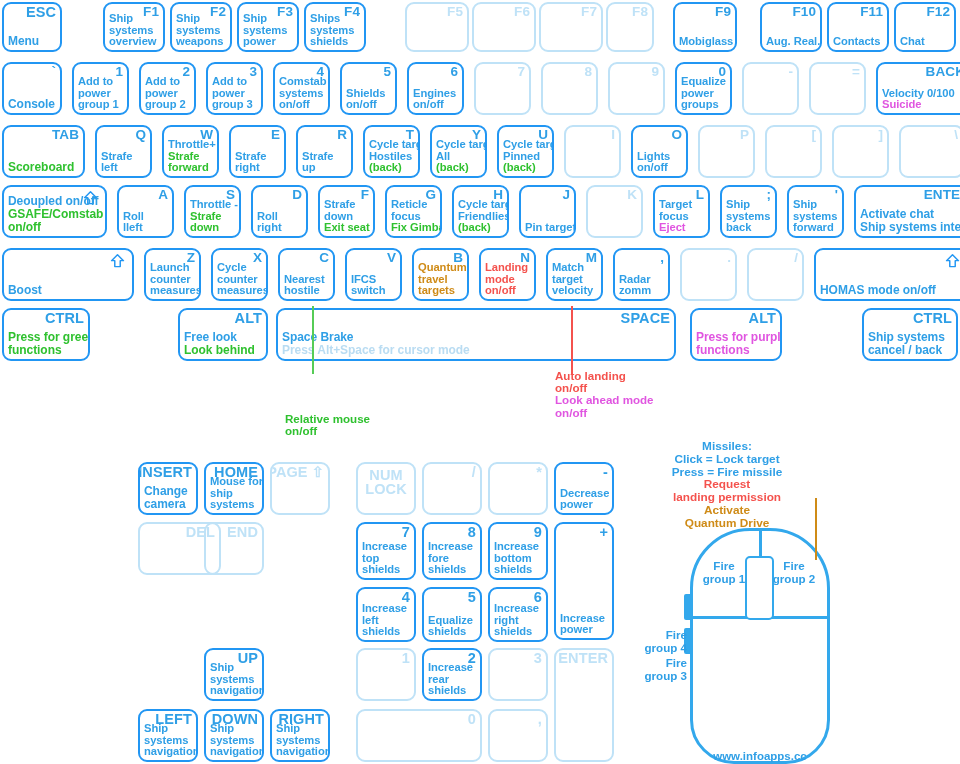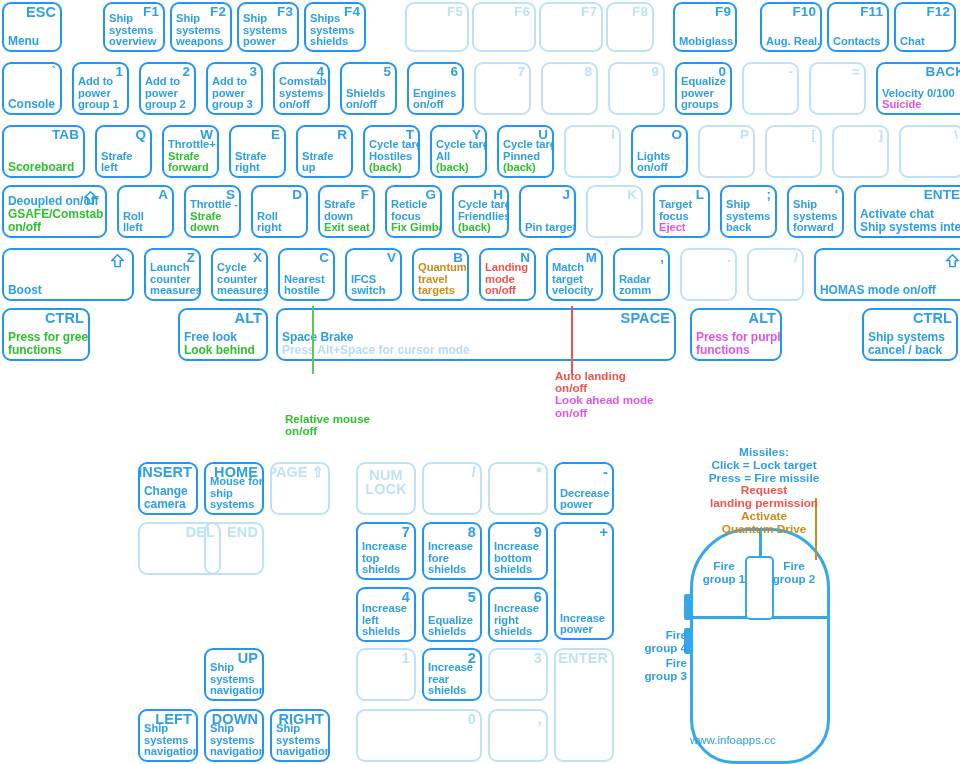--- a/index.html
+++ b/index.html
@@ -84,21 +84,21 @@
     position:absolute;left:68.5px;top:0;width:3px;height:90px;background:#33a8ec;
   }
   .mouse-wheel{
     position:absolute;left:55px;top:28px;width:29px;height:64px;
     border:2.4px solid #33a8ec;border-radius:5px;box-sizing:border-box;background:#fff;
   }
   .side-btn{position:absolute;left:-6px;width:8px;height:26px;background:#33a8ec;border-radius:2px;}
   .mlabel{position:absolute;font-weight:bold;font-size:11.6px;line-height:12.6px;color:#2f9fe6;text-align:center;}
   .wheel-stem{position:absolute;left:68px;top:-60px;width:1.8px;height:62px;background:#cf8b17;}
 
-  .site{position:absolute;width:140px;font-size:11.5px;font-weight:normal;color:#2f9fe6;}
+  .site{position:absolute;width:140px;text-align:center;font-size:11.5px;font-weight:bold;color:#2f9fe6;margin-top:16px;}
   .mnote{position:absolute;text-align:center;font-weight:bold;font-size:11.8px;line-height:12.8px;}
 </style>
 </head>
 <body>
 
 <div id="stage">
     <div class="key strong" style="left: 2px; top: 2px; width: 60px; height: 50px;">
       <div class="kcap big">ESC</div>
       <div class="klines wide">
         <div class="c-blue">Menu</div>
@@ -732,21 +732,21 @@
       <div>group 2</div>
     </div>
     <div class="mlabel" style="left: 625px; top: 629px; width: 62px; text-align: right;">
       <div>Fire</div>
       <div>group 4</div>
     </div>
     <div class="mlabel" style="left: 625px; top: 657px; width: 62px; text-align: right;">
       <div>Fire</div>
       <div>group 3</div>
     </div>
-    <div class="mnote" style="left: 659px; top: 440px; width: 210px; margin-top: 6px;">
+    <div class="mnote" style="left: 622px; top: 440px; width: 210px;">
       <div class="c-blue">Missiles:</div>
       <div class="c-blue">Click = Lock target</div>
       <div class="c-blue">Press = Fire missile</div>
       <div class="c-red">Request</div>
       <div class="c-red">landing permission</div>
       <div class="c-orange">Activate</div>
       <div class="c-orange">Quantum Drive</div>
     </div>
     <div class="site" style="left: 690px; top: 734px;">www.infoapps.cc</div>
   </div>

